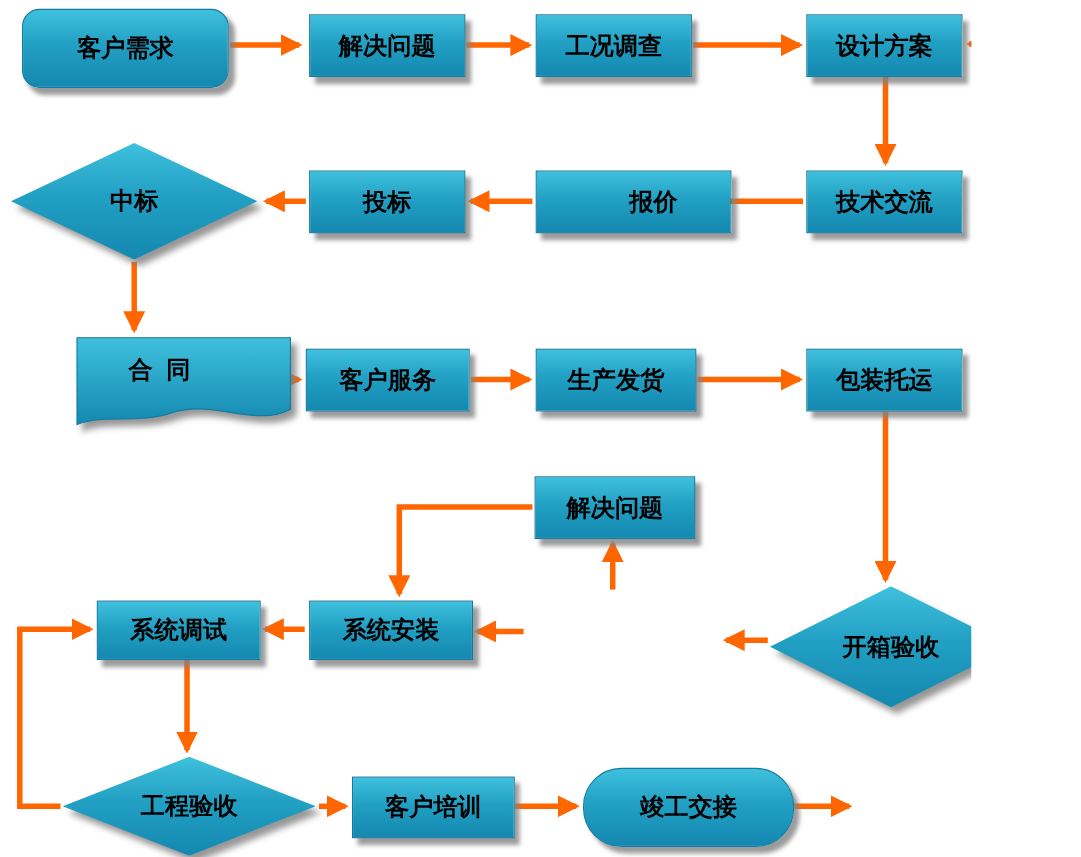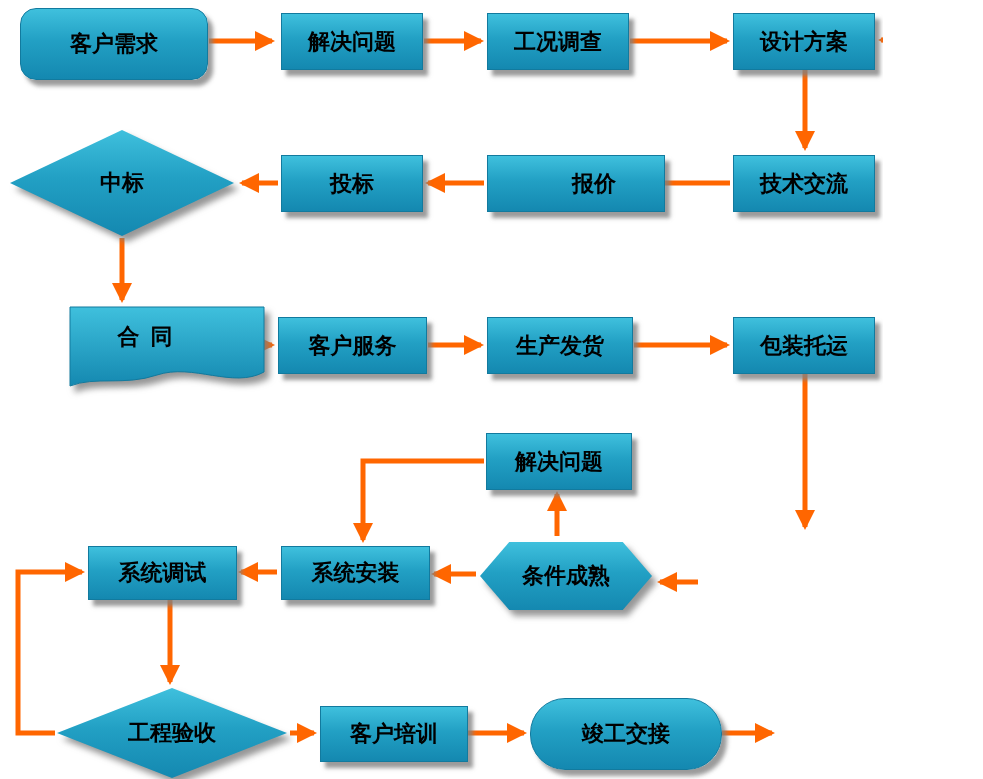--- a/index.html
+++ b/index.html
@@ -1,19 +1,19 @@
 <!DOCTYPE html>
 <html style="--shape-top: #3fc0dd; --shape-bottom: #1488b0; --arrow: #ff6600; --text: #000000; --background: #ffffff;"><head>
 <meta charset="utf-8">
 <style>
   html,body{margin:0;padding:0;background:var(--background,#fff);}
   .canvas{
     position:relative;width:883px;height:779px;overflow:hidden;
     background:var(--background,#ffffff);
-    font-family:Liberation Serif, serif;
+    font-family:Liberation Sans, sans-serif;
   }
   
   #arrows{position:absolute;left:0;top:0;z-index:1;}
   #arrows polyline,#arrows line{stroke:var(--arrow,#ff6600);stroke-width:5;fill:none;stroke-linejoin:miter;}
   #arrows marker path{fill:var(--arrow,#ff6600);}
   
   .node{
     position:absolute;z-index:2;display:flex;align-items:center;justify-content:center;
     color:var(--text,#000);font-weight:bold;font-size:22px;white-space:pre;
   }
@@ -144,23 +144,23 @@
   <div class="node rect" style="left:486px;top:433px;width:144px;height:55px;">
     <span>解决问题</span>
   </div>
 
   <div class="node rect" style="left:281px;top:546px;width:147px;height:52px;">
     <span>系统安装</span>
   </div>
   <div class="node rect" style="left:88px;top:546px;width:147px;height:52px;">
     <span>系统调试</span>
   </div>
-  <div class="shape-wrap" style="left:480px;top:542px;width:172px;height:68px;">
-    <div class="clip hexagon">
-      <span>条件成熟</span>
+  <div class="shape-wrap" style="left:700px;top:533px;width:220px;height:110px;">
+    <div class="clip diamond">
+      <span>开箱验收</span>
     </div>
   </div>
 
   <div class="shape-wrap" style="left:57px;top:688px;width:230px;height:90px;">
     <div class="clip diamond">
       <span>工程验收</span>
     </div>
   </div>
   <div class="node rect" style="left:320px;top:706px;width:146px;height:54px;align-items:center;">
     <span>客户培训</span>

